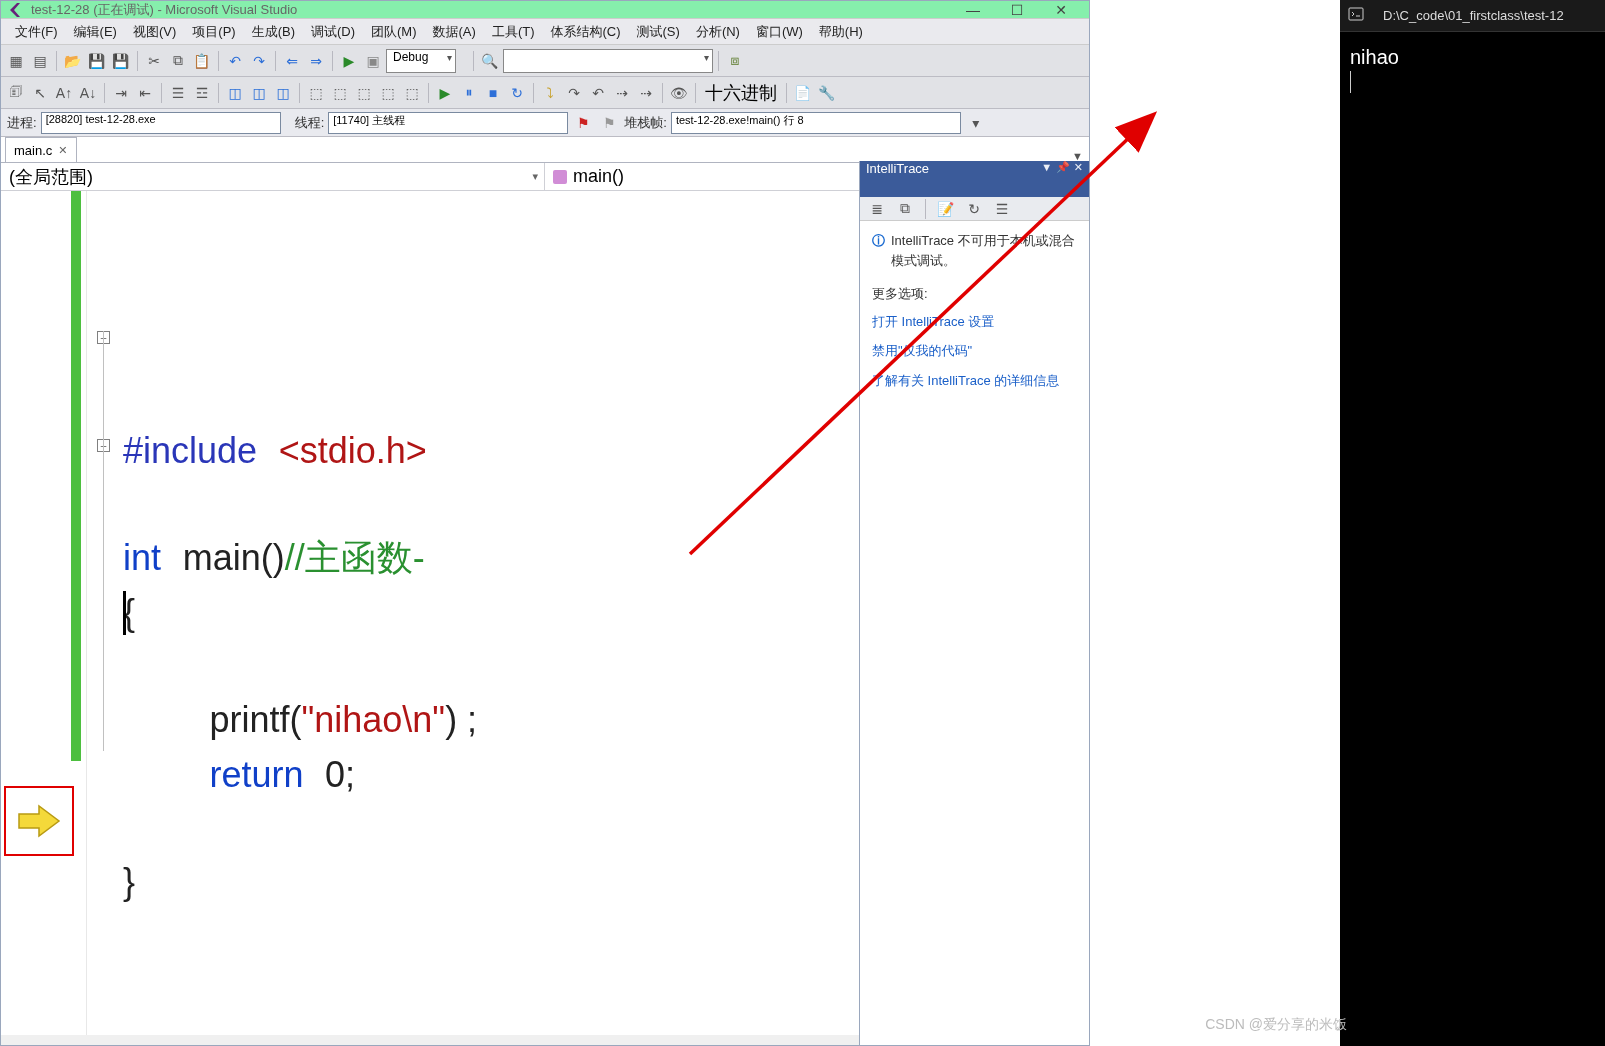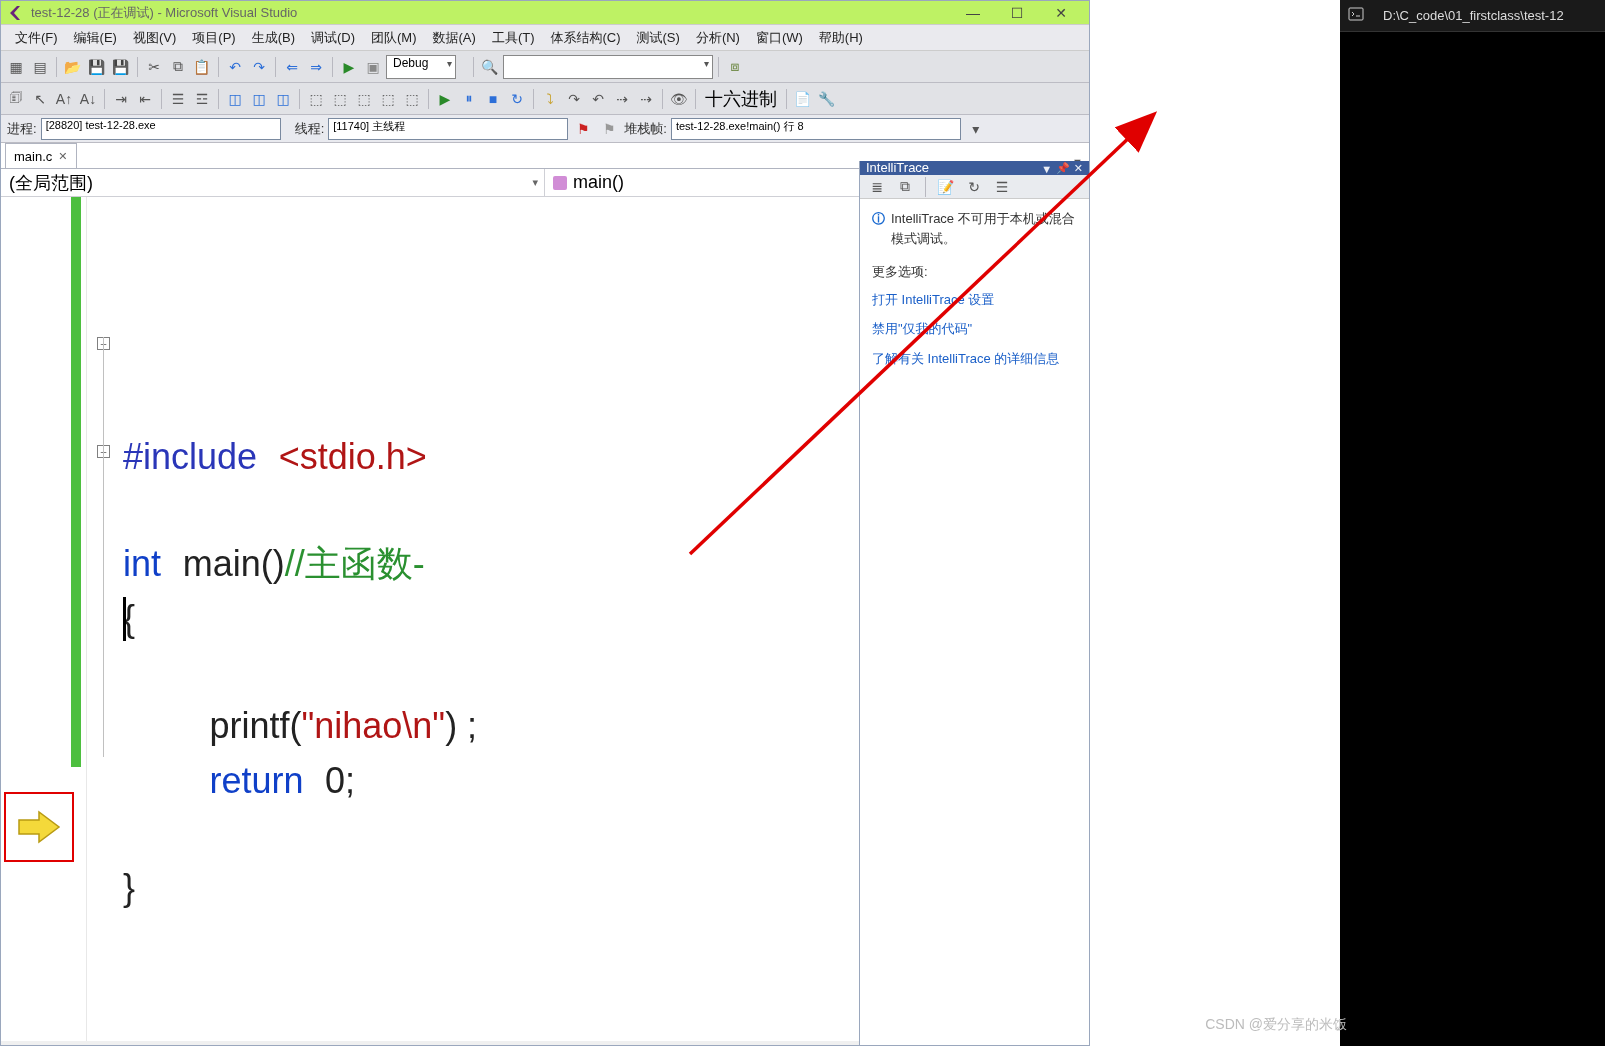--- a/index.html
+++ b/index.html
@@ -1,20 +1,20 @@
 <!DOCTYPE html>
 <html><head>
 <meta charset="utf-8">
 <style>
 * { margin:0; padding:0; box-sizing:border-box; font-family:"Microsoft YaHei","Segoe UI",sans-serif; }
 body { width:1605px; height:1046px; background:#fff; position:relative; overflow:hidden; }
 
 
 .vs-window { position:absolute; left:0; top:0; width:1090px; height:1046px; background:#f0f0f0; border:1px solid #9aa7bd; }
-.titlebar { height:24px; background:#bef264; display:flex; align-items:center; padding:0 6px; border-bottom:1px solid #ccc; }
+.titlebar { height:18px; background:#86efac; display:flex; align-items:center; padding:0 6px; border-bottom:1px solid #ccc; }
 .titlebar .vs-logo { width:18px; height:18px; margin-right:6px; display:inline-flex; align-items:center; justify-content:center; }
 .titlebar .title-text { font-size:13px; color:#666; flex:1; }
 .win-btns { display:flex; gap:0; }
 .win-btn { width:44px; height:24px; display:flex; align-items:center; justify-content:center; font-size:14px; color:#444; }
 
 .menubar { height:26px; background:#eaeaee; display:flex; align-items:center; padding-left:6px; font-size:13px; color:#222; border-bottom:1px solid #ccc;}
 .menubar span { padding:3px 8px; }
 
 .toolbar { height:32px; background:#e1e2e6; display:flex; align-items:center; border-bottom:1px solid #bcbcc4; padding:0 4px; gap:2px;}
 .tool-icon { width:22px; height:22px; display:inline-flex; align-items:center; justify-content:center; font-size:14px; color:#555; border:1px solid transparent; border-radius:2px;}
@@ -55,21 +55,21 @@
 .inc{color:#2a36b8;}
 .ang{color:#b01515;}
 .arrow-box{position:absolute;left:3px;top:595px;width:70px;height:70px;border:2px solid #e00000;background:#fff;display:flex;align-items:center;justify-content:center;z-index:3;}
 
 .vscroll{width:18px;background:#f0f0f0;border-left:1px solid #ccc;position:relative;}
 .vscroll .thumb{position:absolute;top:10px;left:2px;width:14px;height:360px;background:#c4c4c8;border:1px solid #aaa;}
 .hsplit-marker{position:absolute;right:0;top:0;width:18px;height:12px;background:#e6e6e6;border:1px solid #aaa;font-size:9px;text-align:center;}
 
 
 .itrace{position:absolute;right:0;top:160px;width:230px;bottom:0;background:#fff;border-left:1px solid #9aa7bd;display:flex;flex-direction:column;}
-.it-title{height:14px;background:#3b5b9a;color:#fff;font-size:13px;display:flex;align-items:flex-end;padding:0 6px;gap:4px;}
+.it-title{height:36px;background:#3b5b9a;color:#fff;font-size:13px;display:flex;align-items:flex-start;padding:0 6px;gap:4px;}
 .it-title .sp{flex:1;}
 .it-title .btn{font-size:11px;opacity:.9;}
 .it-bar{height:24px;background:#e9ebef;border-bottom:1px solid #ccc;display:flex;align-items:center;gap:6px;padding:0 6px;font-size:13px;color:#666;}
 .it-body{padding:10px 12px;font-size:13px;color:#333;line-height:1.5;}
 .it-body .info{display:flex;gap:6px;margin-bottom:14px;}
 .it-body .info .i-icon{color:#1a6ad0;font-weight:bold;}
 .it-body .sec-title{color:#333;margin:10px 0 8px;}
 .it-body a{color:#1a5fc8;text-decoration:none;display:block;margin-bottom:10px;}
 
 
@@ -292,20 +292,24 @@
 <div class="console">
   <div class="console-title">
     <span>
       <svg width="16" height="16" viewBox="0 0 16 16">
           <rect x="1" y="2" width="14" height="12" rx="1" fill="none" stroke="#ccc"></rect>
           <path d="M4 6l2 2-2 2M8 10h4" stroke="#ccc" fill="none"></path>
         </svg>
     </span>
     <span>D:\C_code\01_firstclass\test-12</span>
   </div>
+  <div class="console-body">
+    <div>nihao</div>
+    <span class="cursor-line"></span>
+  </div>
 </div>
 
 <svg class="red-arrow" width="1605" height="1046" style="left:0;top:0;">
   <defs>
       <marker id="ah" markerWidth="12" markerHeight="12" refX="10" refY="5" orient="auto">
         <path d="M0 0 L12 5 L0 10 Z" fill="#e00000"></path>
       </marker>
     </defs>
   <line x1="690" y1="554" x2="1152" y2="116" stroke="#e00000" stroke-width="3.5" marker-end="url(#ah)"></line>
 </svg>

